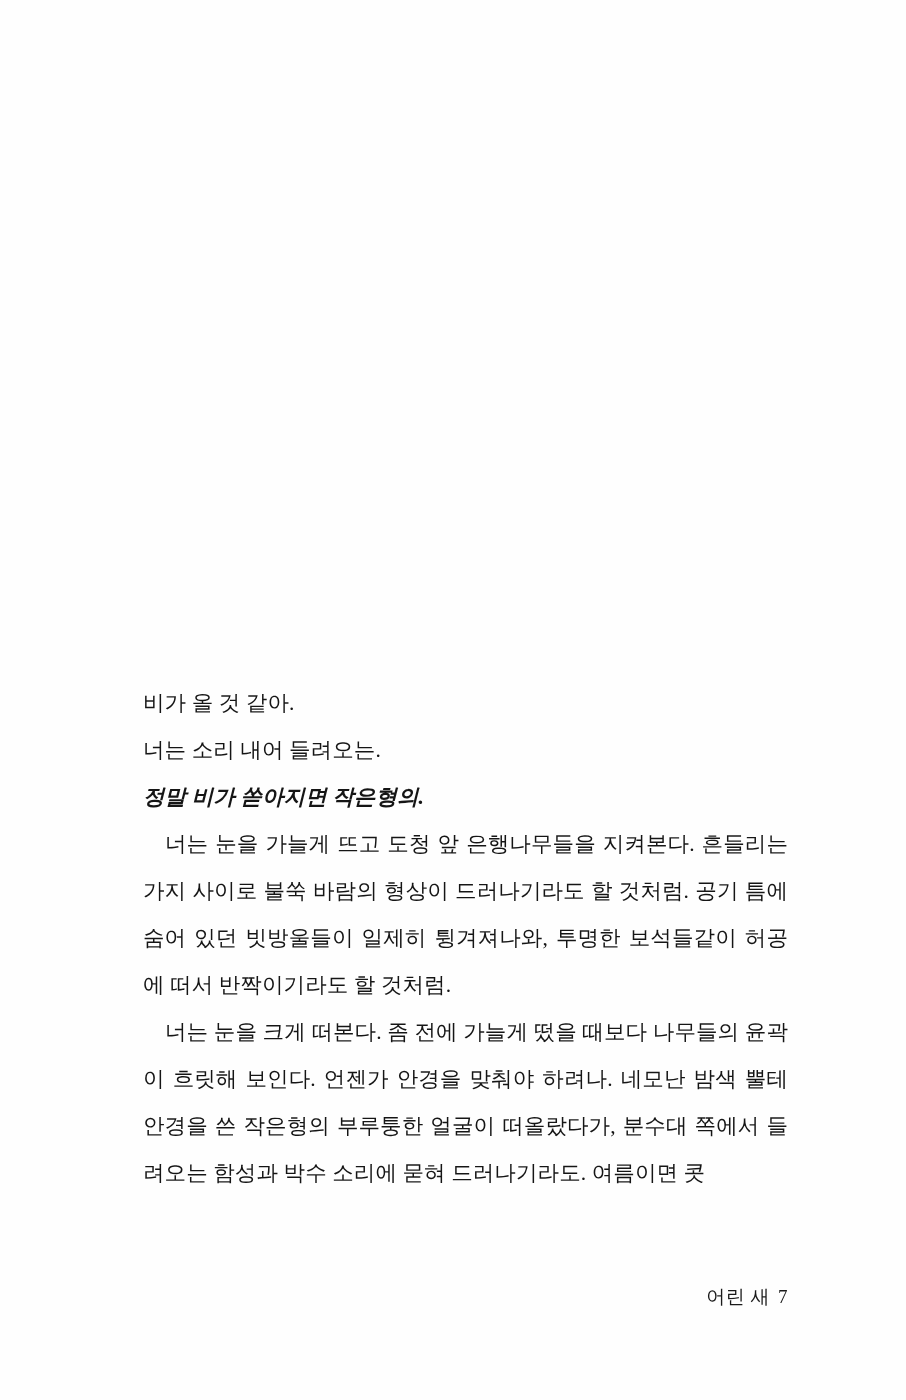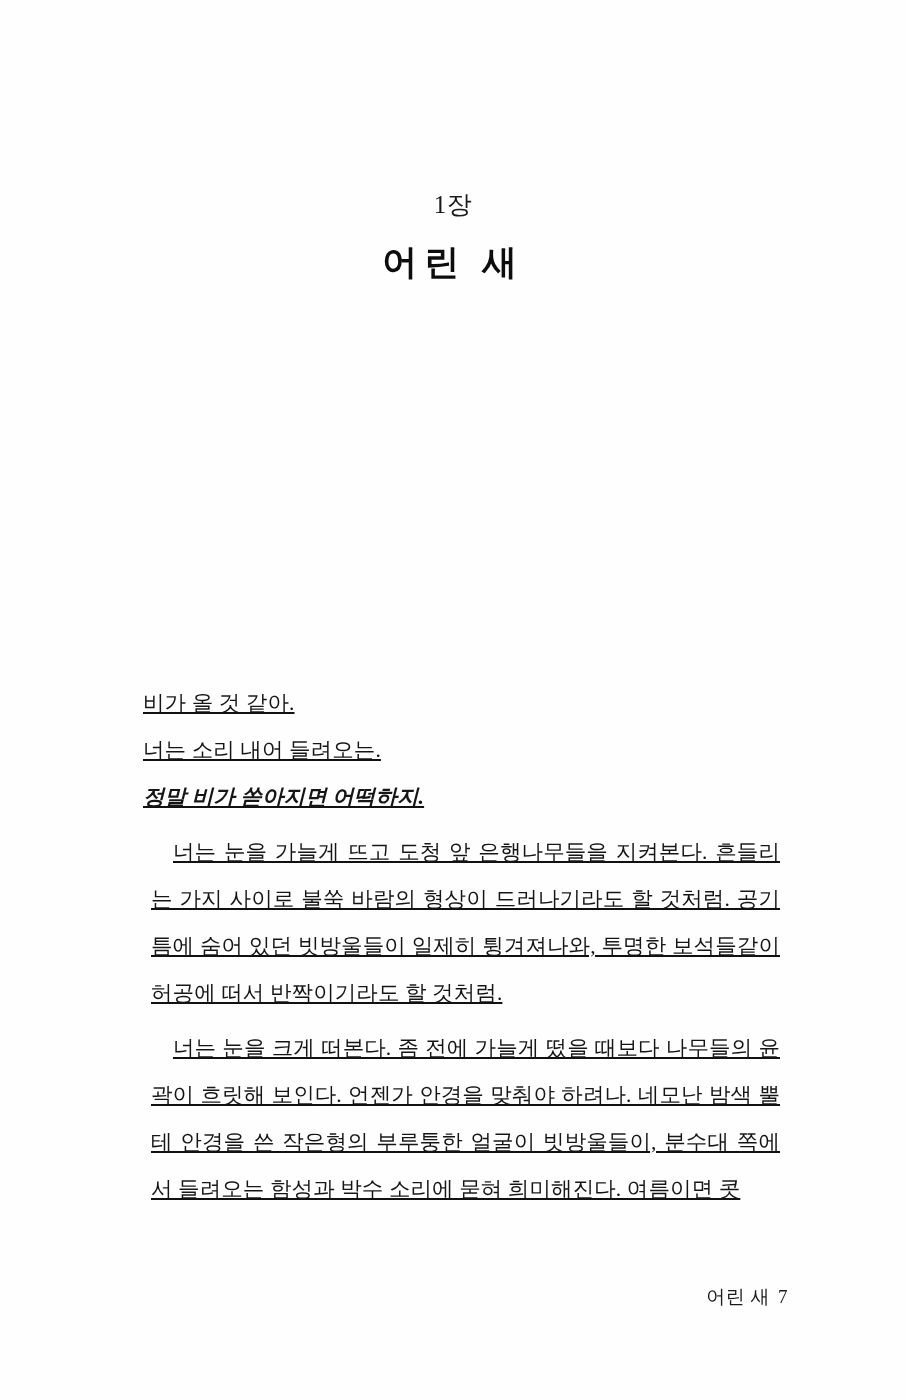--- a/index.html
+++ b/index.html
@@ -35,71 +35,66 @@
     font-weight: 700;
     letter-spacing: 7px;
     color: #0d0d0d;
     line-height: 1.2;
   }
   .body-block {
     position: absolute;
     top: 680px;
     left: 143px;
     width: 645px;
-    text-decoration: underline;
   }
   .line {
     font-size: 21.5px;
     line-height: 47px;
     color: #151515;
     letter-spacing: 0.1px;
     white-space: pre-wrap;
   }
   .line.italic {
     font-style: italic;
     font-weight: 600;
   }
   .para {
     font-size: 21.5px;
     line-height: 47px;
     color: #151515;
     letter-spacing: 0.1px;
     text-align: justify;
     text-justify: inter-character;
     text-indent: 22px;
-    margin: 8px;
+    margin: 0;
   }
   .para + .para {
     margin-top: 0;
   }
   .footer {
     position: absolute;
     bottom: 90px;
     right: 118px;
     font-size: 19px;
     color: #1a1a1a;
     letter-spacing: 0.5px;
   }
   .footer .folio-label { margin-right: 8px; }
 </style>
 </head>
 <body>
 
 <div class="page">
 
-  <div class="chapter-head">
-    <div class="chapter-number">1장</div>
-    <div class="chapter-title">어린 새</div>
-  </div>
 
   <div class="body-block">
     <div class="line">비가 올 것 같아.</div>
     <div class="line">너는 소리 내어 들려오는.</div>
-    <div class="line italic">정말 비가 쏟아지면 어떡하지.</div>
+    <div class="line italic">정말 비가 쏟아지면 작은형의.</div>
     <p class="para">너는 눈을 가늘게 뜨고 도청 앞 은행나무들을 지켜본다. 흔들리는 가지 사이로 불쑥 바람의 형상이 드러나기라도 할 것처럼. 공기 틈에 숨어 있던 빗방울들이 일제히 튕겨져나와, 투명한 보석들같이 허공에 떠서 반짝이기라도 할 것처럼.</p>
-    <p class="para">너는 눈을 크게 떠본다. 좀 전에 가늘게 떴을 때보다 나무들의 윤곽이 흐릿해 보인다. 언젠가 안경을 맞춰야 하려나. 네모난 밤색 뿔테 안경을 쓴 작은형의 부루퉁한 얼굴이 빗방울들이, 분수대 쪽에서 들려오는 함성과 박수 소리에 묻혀 희미해진다. 여름이면 콧</p>
+    <p class="para">너는 눈을 크게 떠본다. 좀 전에 가늘게 떴을 때보다 나무들의 윤곽이 흐릿해 보인다. 언젠가 안경을 맞춰야 하려나. 네모난 밤색 뿔테 안경을 쓴 작은형의 부루퉁한 얼굴이 떠올랐다가, 분수대 쪽에서 들려오는 함성과 박수 소리에 묻혀 드러나기라도. 여름이면 콧</p>
   </div>
 
   <div class="footer">
     <span class="folio-label">어린 새</span><span>7</span>
   </div>
 
 </div>
 
 </body></html>

